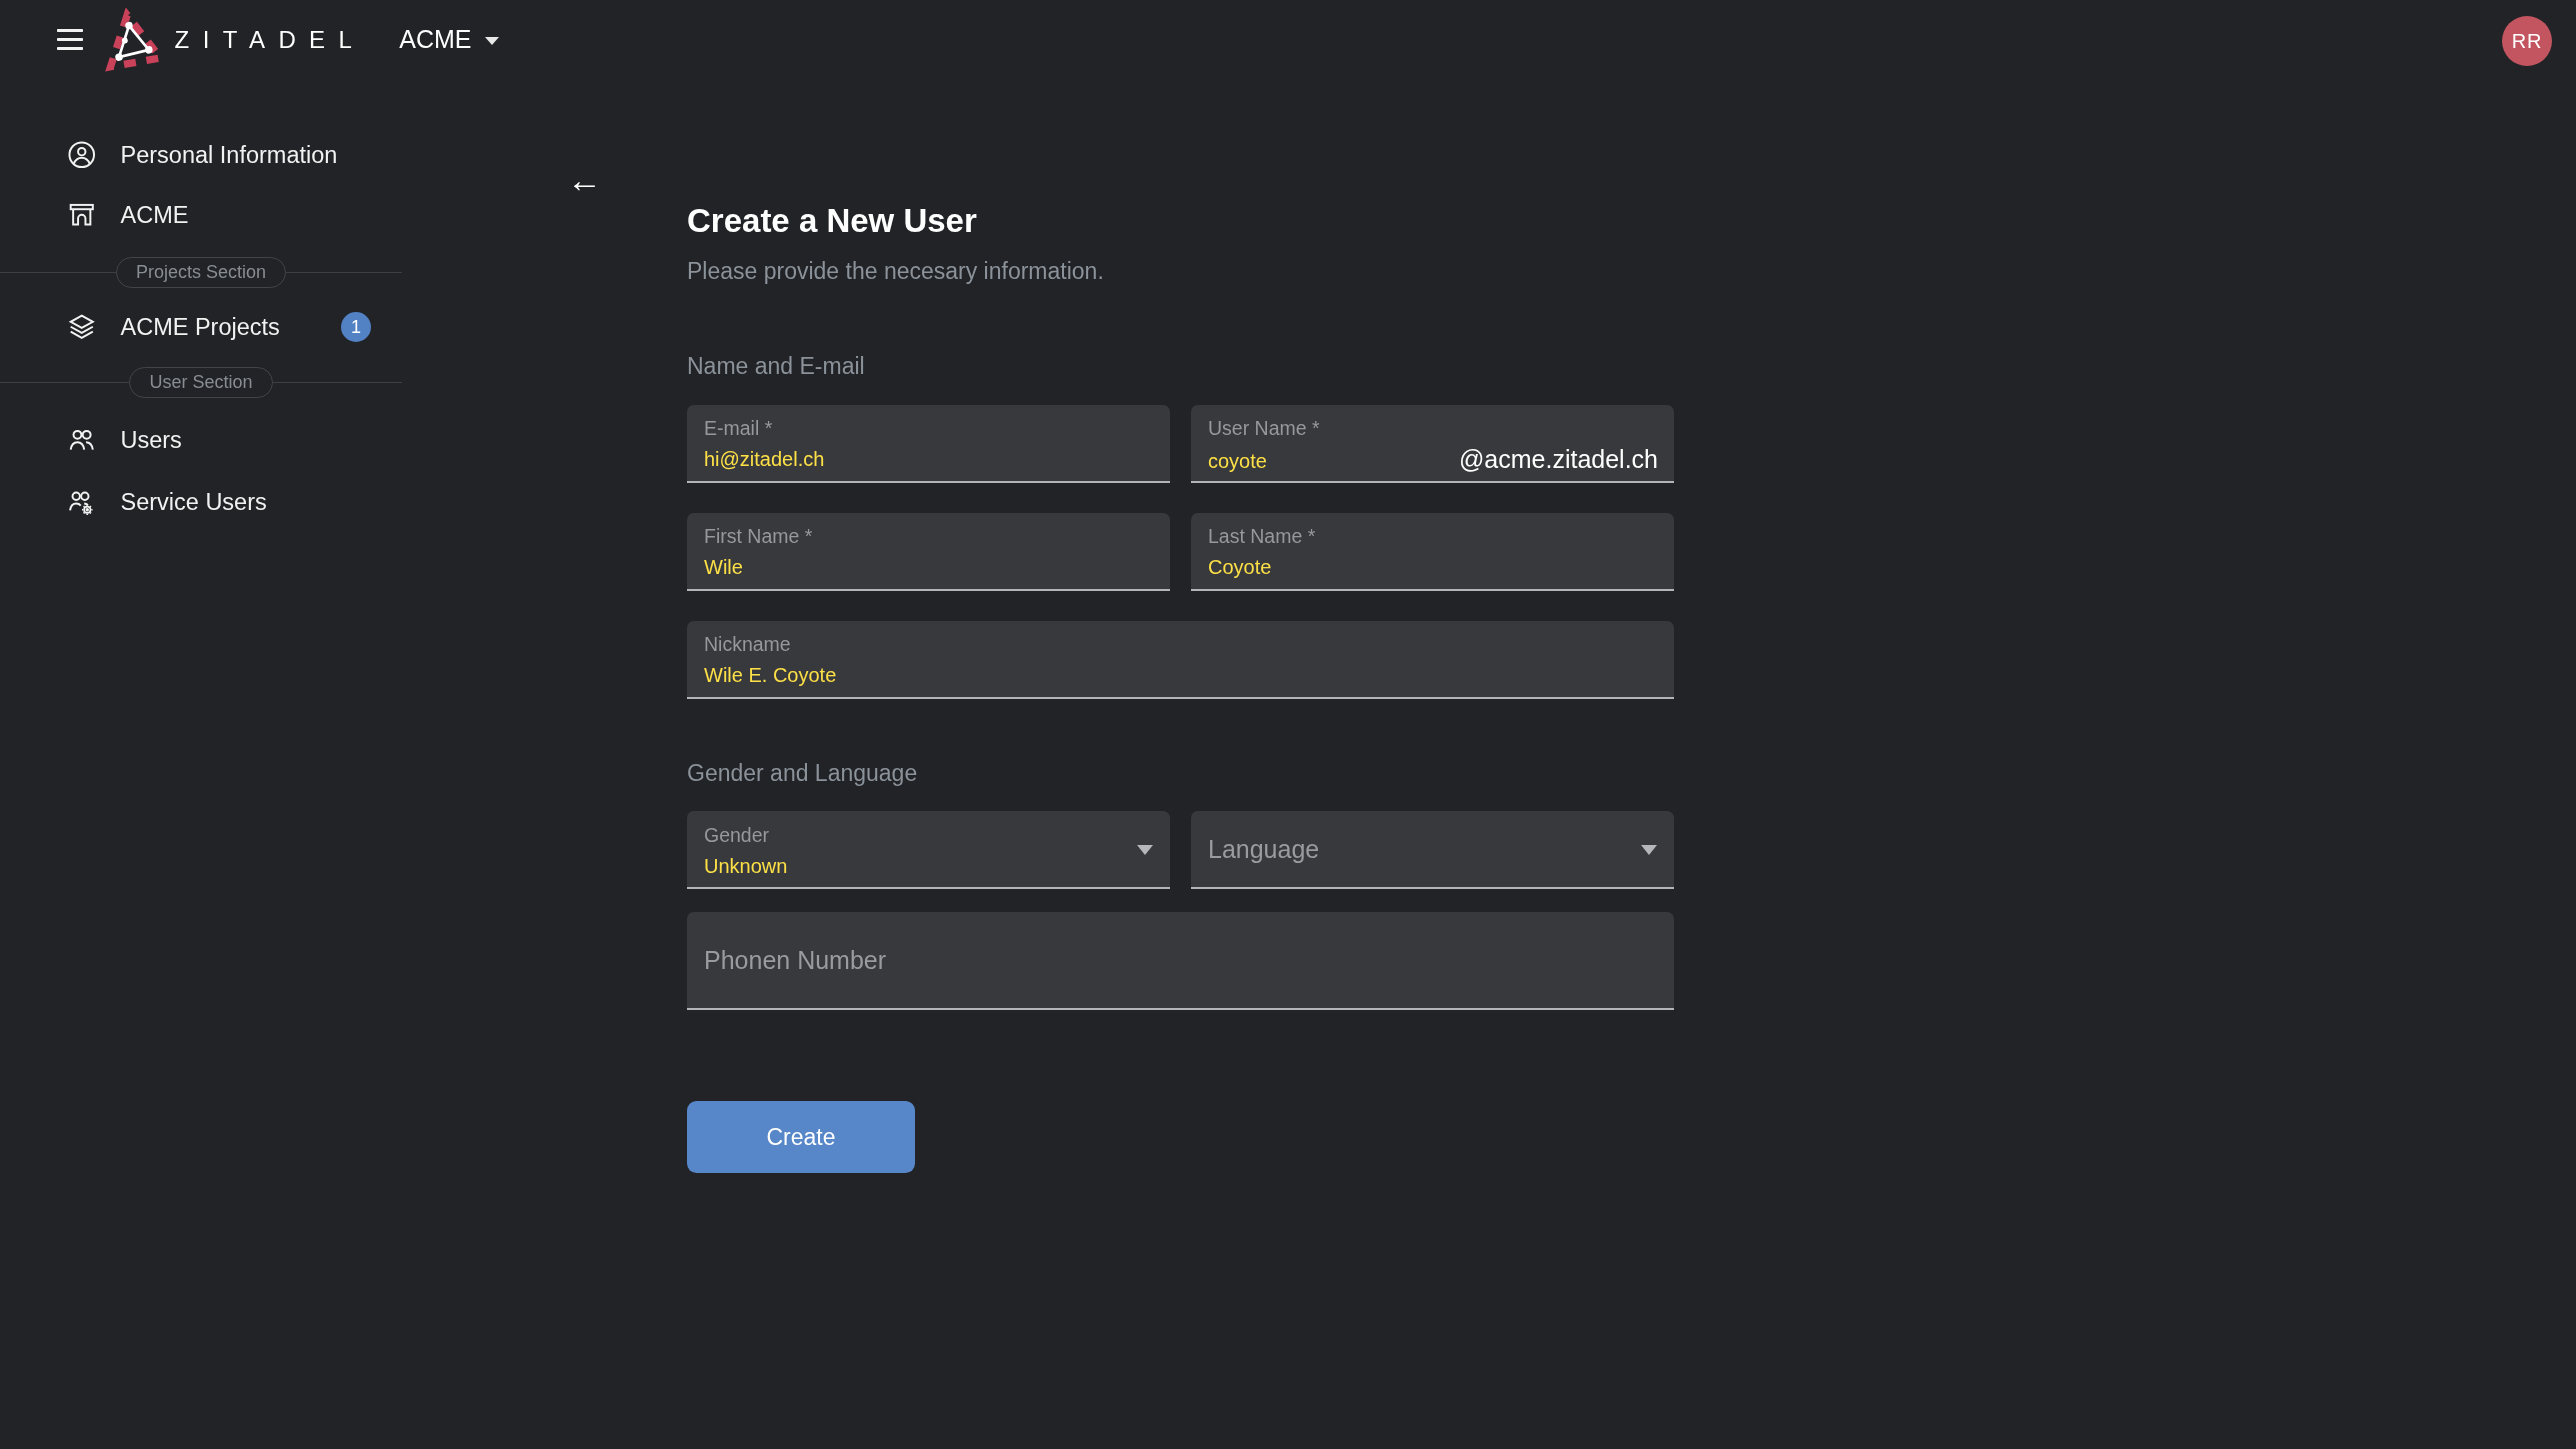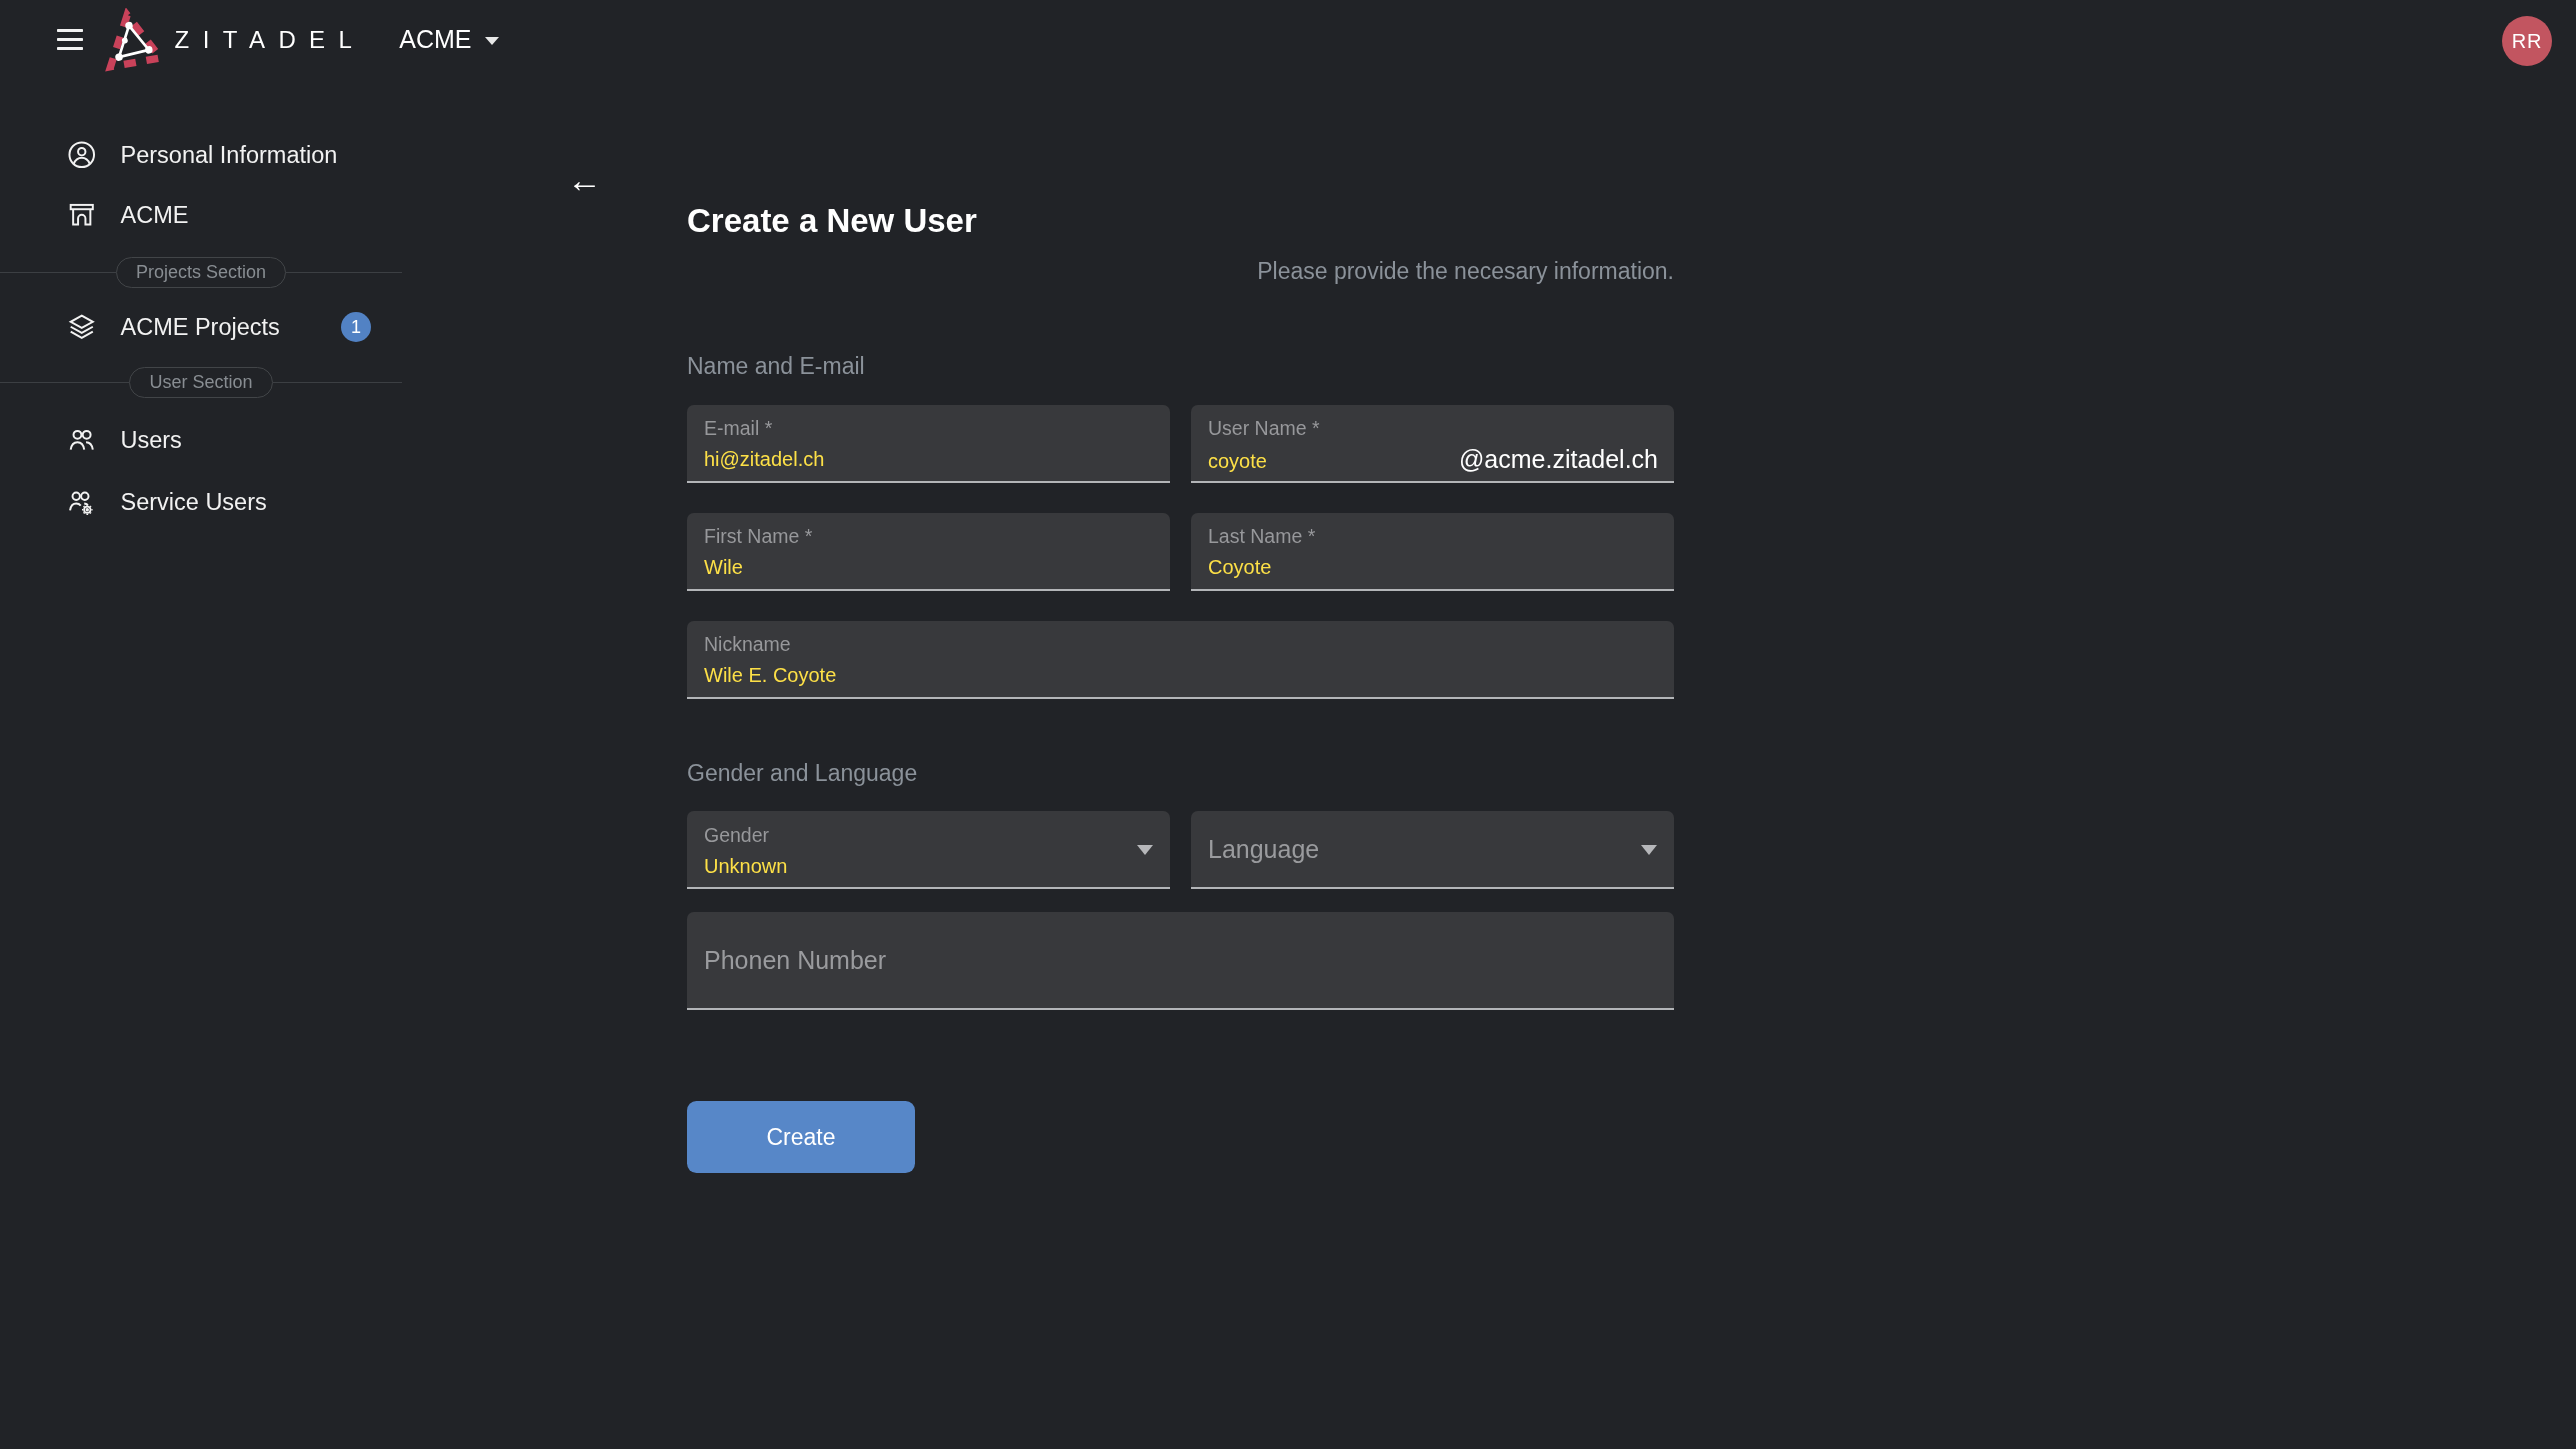--- a/index.html
+++ b/index.html
@@ -77,21 +77,21 @@
   .pos-su  { top:394px; }
 
   
   .back-btn {
     position:absolute; left:561px; top:158px; width:47px; height:43px;
     background:none; border:none; color:#ffffff; font-size:35px;
     cursor:pointer; line-height:1; font-family:inherit;
   }
   .content { position:absolute; left:687px; top:0; width:987px;margin-top:40px; }
   .page-title { margin-top:160px; font-size:33px; line-height:42px; font-weight:700; color:#ffffff; }
-  .page-subtitle { margin-top:14.8px; font-size:23px; line-height:29.5px; color:#8b929a;text-align:right; }
+  .page-subtitle { margin-top:14.8px; font-size:23px; line-height:29.5px; color:#8b929a; }
   .section-label { font-size:23px; line-height:29.5px; color:#8b929a; }
   .mt-sec1 { margin-top:66px; }
   .mt-sec2 { margin-top:60px; }
   .mt-sec3 { margin-top:60px; }
 
   .grid2 {
     margin-top:23px; display:grid;
     grid-template-columns:483px 483px; column-gap:21px; row-gap:30px;
   }
   .field {

